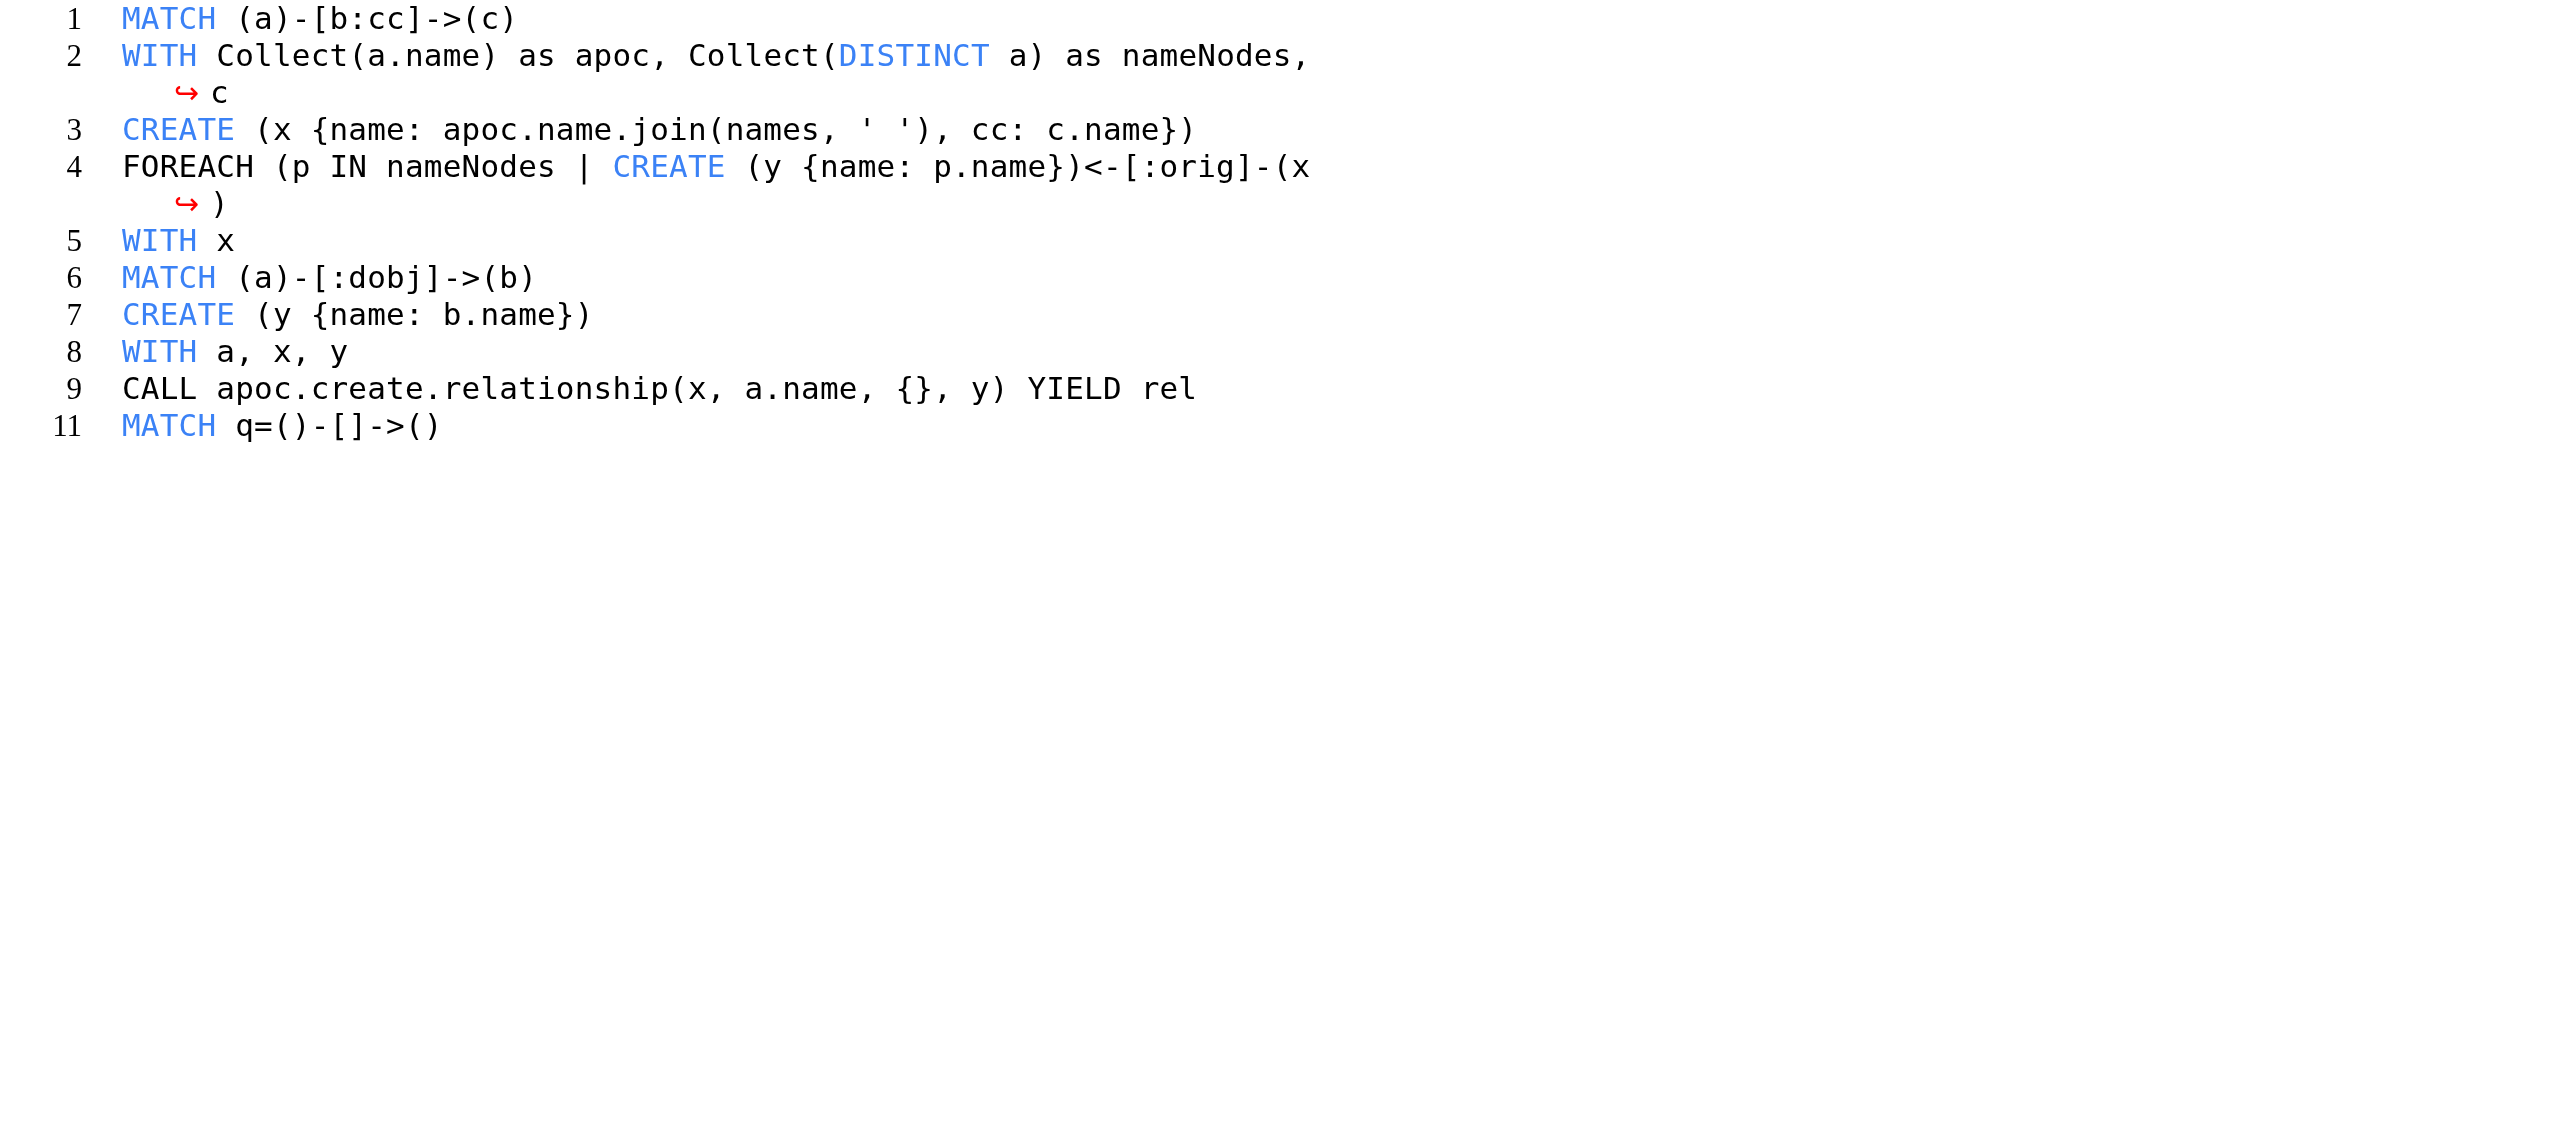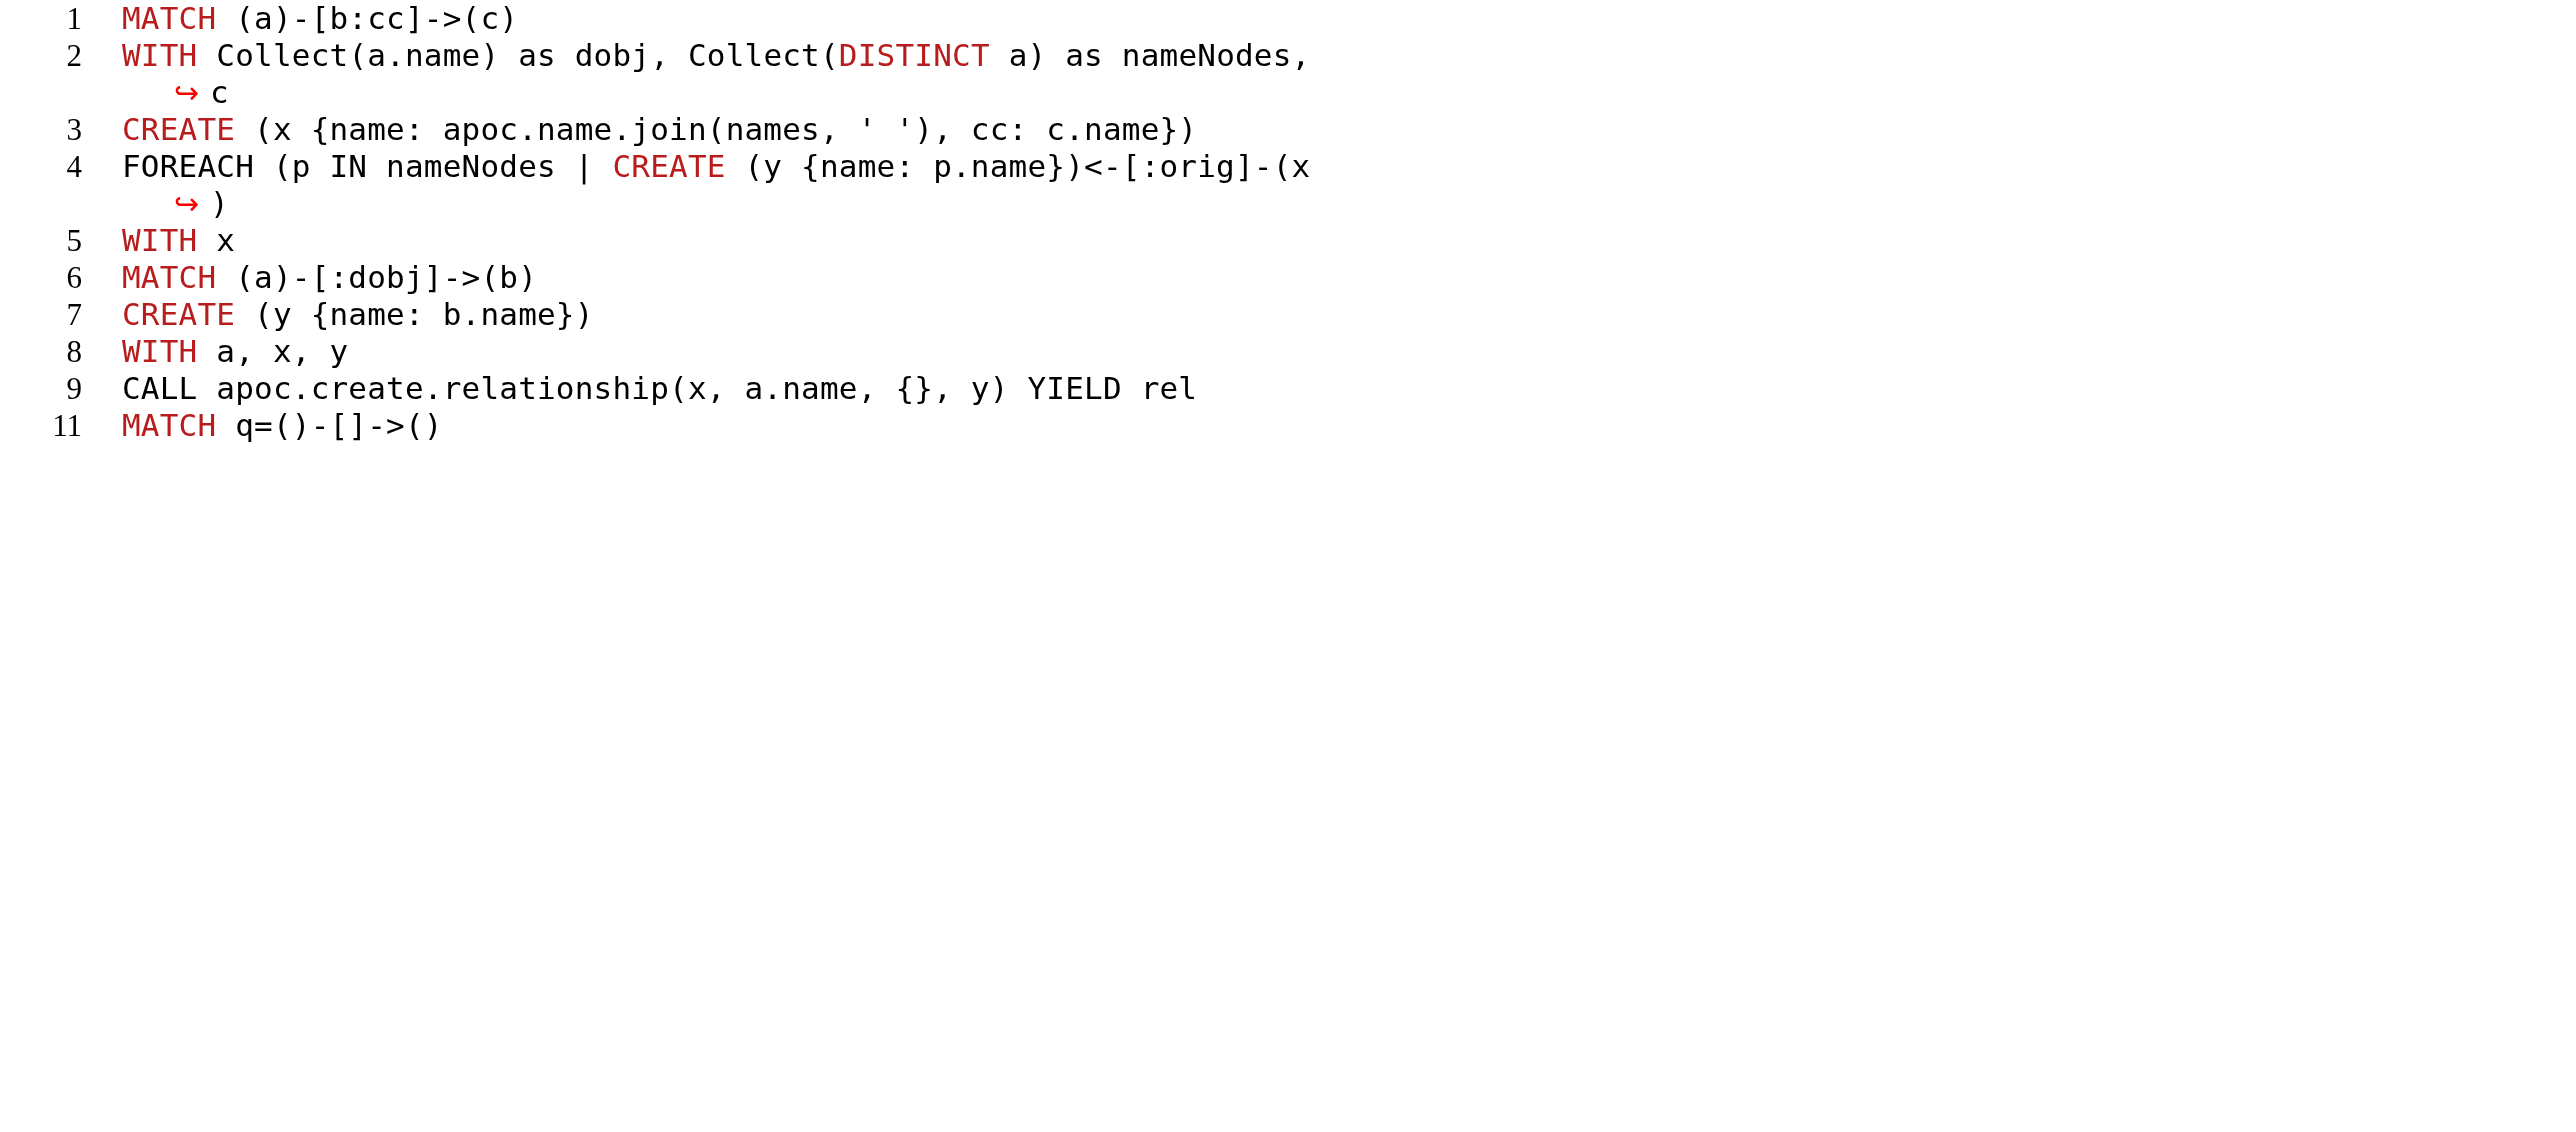--- a/index.html
+++ b/index.html
@@ -43,21 +43,21 @@
   .codetext {
     margin-left: 40px;
     font-family: "DejaVu Sans Mono", monospace;
     font-size: 31px;
     letter-spacing: 0.2px;
     color: #000000;
     white-space: pre;
   }
 
   .kw {
-    color: #b91c1c;
+    color: #3b82f6;
   }
 
   
   .cont-line {
     display: flex;
     align-items: baseline;
     height: 37px;
     line-height: 37px;
     white-space: pre;
   }
@@ -83,21 +83,21 @@
     letter-spacing: 0.2px;
     color: #000000;
     white-space: pre;
   }
 </style>
 </head>
 <body>
 
 <div id="listing">
     <div class="code-line"><span class="lineno">1</span><span class="codetext"><span class="kw">MATCH</span><span class="lit"> (a)-[b:cc]-&gt;(c)</span></span></div>
-    <div class="code-line"><span class="lineno">2</span><span class="codetext"><span class="kw">WITH</span><span class="lit"> Collect(a.name) as dobj, Collect(</span><span class="kw">DISTINCT</span><span class="lit"> a) as nameNodes,</span></span></div>
+    <div class="code-line"><span class="lineno">2</span><span class="codetext"><span class="kw">WITH</span><span class="lit"> Collect(a.name) as apoc, Collect(</span><span class="kw">DISTINCT</span><span class="lit"> a) as nameNodes,</span></span></div>
     <div class="cont-line"><span class="cont-gutter"></span><span class="cont-arrow">↪</span><span class="cont-text">c</span></div>
     <div class="code-line"><span class="lineno">3</span><span class="codetext"><span class="kw">CREATE</span><span class="lit"> (x {name: apoc.name.join(names, ' '), cc: c.name})</span></span></div>
     <div class="code-line"><span class="lineno">4</span><span class="codetext"><span class="lit">FOREACH (p IN nameNodes | </span><span class="kw">CREATE</span><span class="lit"> (y {name: p.name})&lt;-[:orig]-(x</span></span></div>
     <div class="cont-line"><span class="cont-gutter"></span><span class="cont-arrow">↪</span><span class="cont-text">)</span></div>
     <div class="code-line"><span class="lineno">5</span><span class="codetext"><span class="kw">WITH</span><span class="lit"> x</span></span></div>
     <div class="code-line"><span class="lineno">6</span><span class="codetext"><span class="kw">MATCH</span><span class="lit"> (a)-[:dobj]-&gt;(b)</span></span></div>
     <div class="code-line"><span class="lineno">7</span><span class="codetext"><span class="kw">CREATE</span><span class="lit"> (y {name: b.name})</span></span></div>
     <div class="code-line"><span class="lineno">8</span><span class="codetext"><span class="kw">WITH</span><span class="lit"> a, x, y</span></span></div>
     <div class="code-line"><span class="lineno">9</span><span class="codetext"><span class="lit">CALL apoc.create.relationship(x, a.name, {}, y) YIELD rel</span></span></div>
     <div class="code-line"><span class="lineno">11</span><span class="codetext"><span class="kw">MATCH</span><span class="lit"> q=()-[]-&gt;()</span></span></div>

